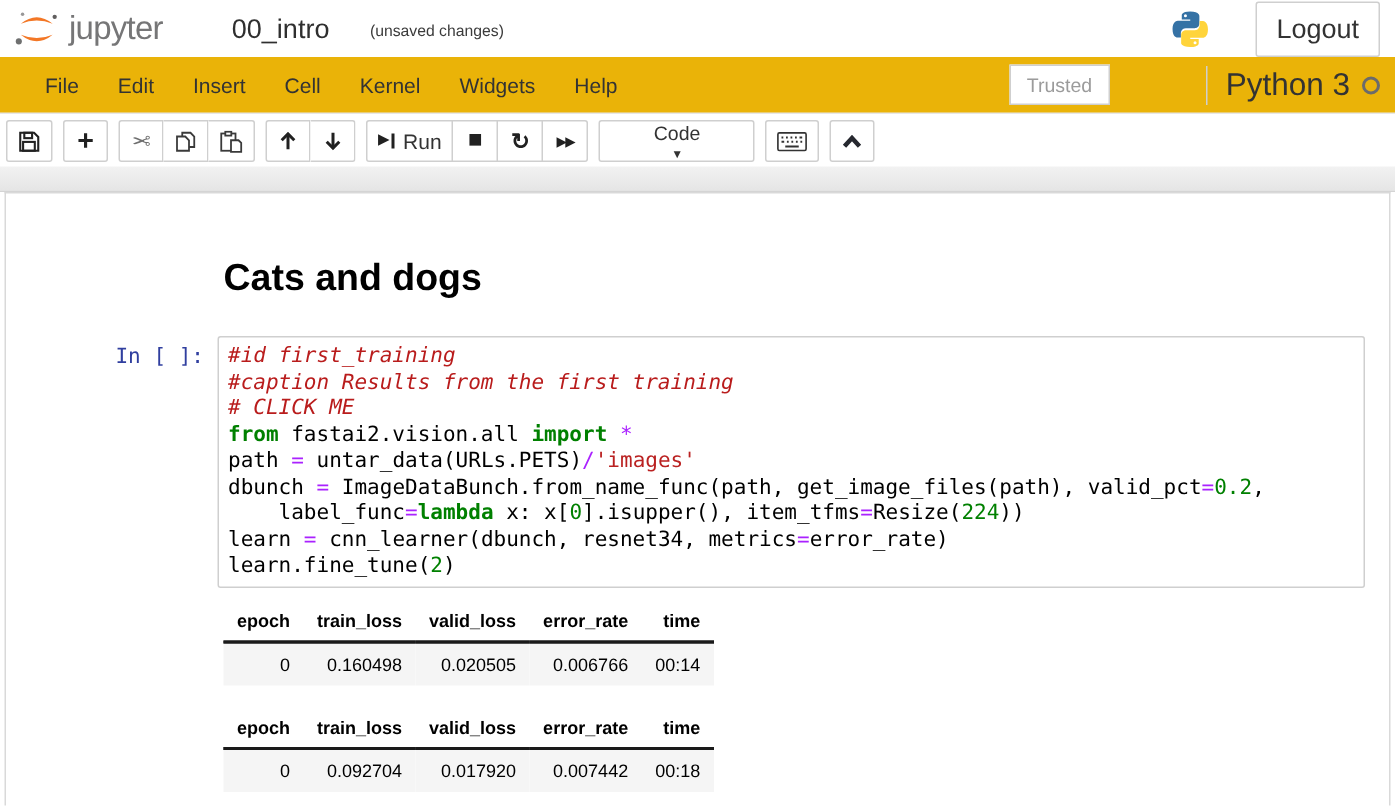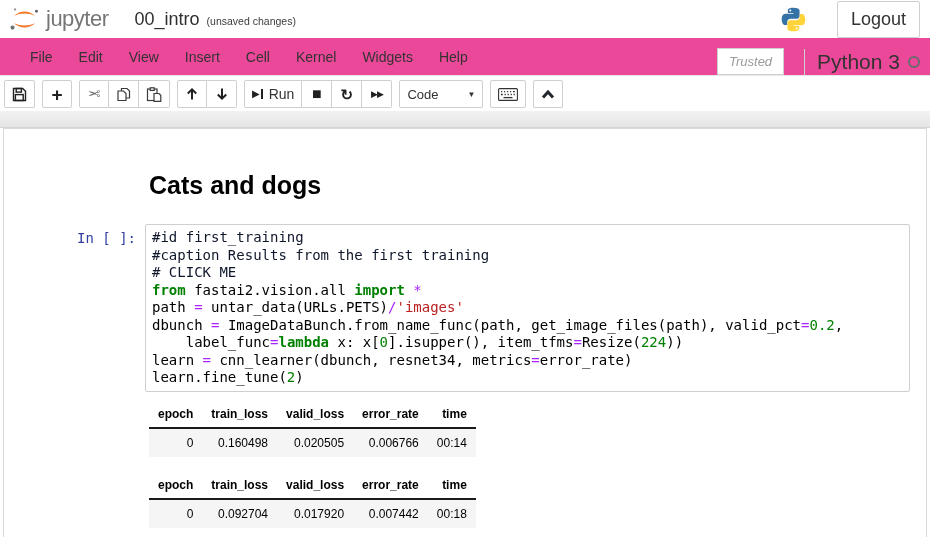--- a/index.html
+++ b/index.html
@@ -1,36 +1,36 @@
 <!DOCTYPE html>
 <html><head>
 <meta charset="utf-8">
 <style>
   * { box-sizing: border-box; margin: 0; padding: 0; }
   html, body { width: 930px; height: 537px; overflow: hidden; background: #fff;
     font-family: "Liberation Sans", sans-serif; }
 
   
-  .header { height: 38px; display: flex; align-items: center; padding: 0 8px; background: #fff; }
+  .header { height: 38px; display: flex; align-items: center; padding: 0 8px; background: #fff; gap: 20px; }
   .logo { display: flex; align-items: flex-end; cursor: pointer; }
   .logo-word { font-size: 22px; color: #767677; letter-spacing: -0.5px; line-height: 1; margin-left: 5px; padding-bottom: 3px; }
   .nb-title { font-size: 18px; color: #2f2f2f; margin-left: 26px; cursor: pointer; }
   .checkpoint { font-size: 10.5px; color: #3c3c3c; margin-left: 7px; padding-top: 4px; }
   .header-right { margin-left: auto; display: flex; align-items: center; }
   .logout-btn { margin-left: 30px; margin-right: 2px; background: #fff; border: 1px solid #cfcfcf;
     border-radius: 2px; padding: 7px 13px; font-size: 18px; color: #333; cursor: pointer;
     font-family: "Liberation Sans", sans-serif; }
 
   
-  .menubar { height: 38px; display: flex; align-items: flex-end; padding-left: 17px;
-    border-bottom: 1px solid #e7e7e7; background: #ec4899; }
+  .menubar { height: 38px; display: flex; align-items: center; padding-left: 17px;
+    border-bottom: 1px solid #e7e7e7; background: #eab308; }
   .menu-item { font-size: 14px; color: #333; padding: 10px 13px; cursor: pointer; }
   .menubar-right { margin-left: auto; display: flex; align-items: center; padding-right: 10px; }
   .trusted-badge { border: 1px solid #cfcfcf; border-radius: 0; color: #9b9b9b; font-size: 13px;
-    padding: 5px 11px; margin-right: 20px; background: #fff; font-style: italic; }
+    padding: 5px 11px; margin-right: 64px; background: #fff; }
   .vsep { width: 1px; height: 26px; background: #cfcfcf; margin-right: 12px; }
   .kernel-name { font-size: 21px; color: #333; margin-right: 8px; }
   .kernel-indicator { width: 12px; height: 12px; border: 2px solid #6b6b6b; border-radius: 50%; }
 
   
   .toolbar { display: flex; align-items: center; padding: 4px 0 3px 4px; gap: 7px; background: #fff; }
   .btn-group { display: flex; }
   .btn { height: 28px; min-width: 30px; background: #fff; border: 1px solid #cfcfcf;
     display: flex; align-items: center; justify-content: center; padding: 0 7px;
     color: #212121; cursor: pointer; font-family: "Liberation Sans", sans-serif; }
@@ -41,42 +41,42 @@
   .icon-plus { font-size: 19px; font-weight: 700; line-height: 1; }
   .icon-scissors { font-size: 15px; color: #6f6f6f; transform: scaleX(-1); display: inline-block; }
   .run-btn { gap: 6px; }
   .run-glyph { display: flex; align-items: center; }
   .run-play { font-size: 10px; line-height: 1; }
   .run-bar { width: 2px; height: 10px; background: #212121; margin-left: 1px; }
   .run-label { font-size: 14px; color: #333; }
   .icon-stop { font-size: 16px; line-height: 1; }
   .icon-restart { font-size: 15px; font-weight: 700; line-height: 1; }
   .icon-ff { font-size: 9px; letter-spacing: -1px; line-height: 1; }
-  .cell-type-select { width: 84px; justify-content: space-between; font-size: 13px;
-    color: #333; border-radius: 2px; }
+  .cell-type-select { width: 104px; justify-content: space-between; font-size: 13px;
+    color: #333; border-radius: 2px; flex-direction: column; }
   .caret-down { font-size: 8px; color: #333; }
 
   
   .gray-band { height: 17px; background: linear-gradient(#f2f2f2, #e5e5e5); border-bottom: 1px solid #d4d4d4; }
   .notebook { margin: 0 3px; background: #fff; border: 1px solid #d9d9d9; border-bottom: none;
     min-height: 409px; padding-top: 42px; }
 
   
   .md-heading { font-size: 25px; font-weight: 700; color: #000; margin: 0 0 24px 145px;
     font-family: "Liberation Sans", sans-serif; }
 
   
   .code-cell { display: flex; align-items: flex-start; padding-right: 16px; margin-bottom: 11px; }
   .input-prompt { width: 141px; flex: none; text-align: right; padding: 6px 9px 0 0;
     font-family: "DejaVu Sans Mono", monospace; font-size: 14px; color: #303F9F; }
   .input-area { flex: 1; border: 1px solid #cfcfcf; border-radius: 2px; background: #fff;
     padding: 4px 6px; font-family: "DejaVu Sans Mono", monospace; font-size: 14px;
     line-height: 17.5px; color: #000; cursor: text; }
   .code-line { white-space: pre; }
-  .tok-com { color: #0f172a; }
+  .tok-com { color: #b91c1c; font-style: italic; }
   .tok-kw  { color: #008000; font-weight: 700; }
   .tok-op  { color: #AA22FF; }
   .tok-str { color: #BA2121; }
   .tok-num { color: #008000; }
 
   
   .output-area { margin-left: 145px; }
   table.df { border-collapse: collapse; font-size: 12px; color: #000; margin-bottom: 17px;
     font-family: "Liberation Sans", sans-serif; }
   table.df thead tr { border-bottom: 2px solid #1a1a1a; }
@@ -117,21 +117,20 @@
       </svg>
     </span>
     <button class="logout-btn">Logout</button>
   </div>
 </div>
 
 <div class="menubar">
   <div style="display:flex;">
       <div class="menu-item">File</div>
       <div class="menu-item">Edit</div>
-      <div class="menu-item">View</div>
       <div class="menu-item">Insert</div>
       <div class="menu-item">Cell</div>
       <div class="menu-item">Kernel</div>
       <div class="menu-item">Widgets</div>
       <div class="menu-item">Help</div>
     </div>
   <div class="menubar-right">
     <span class="trusted-badge">Trusted</span>
     <span class="vsep"></span>
     <span class="kernel-name">Python 3</span>

